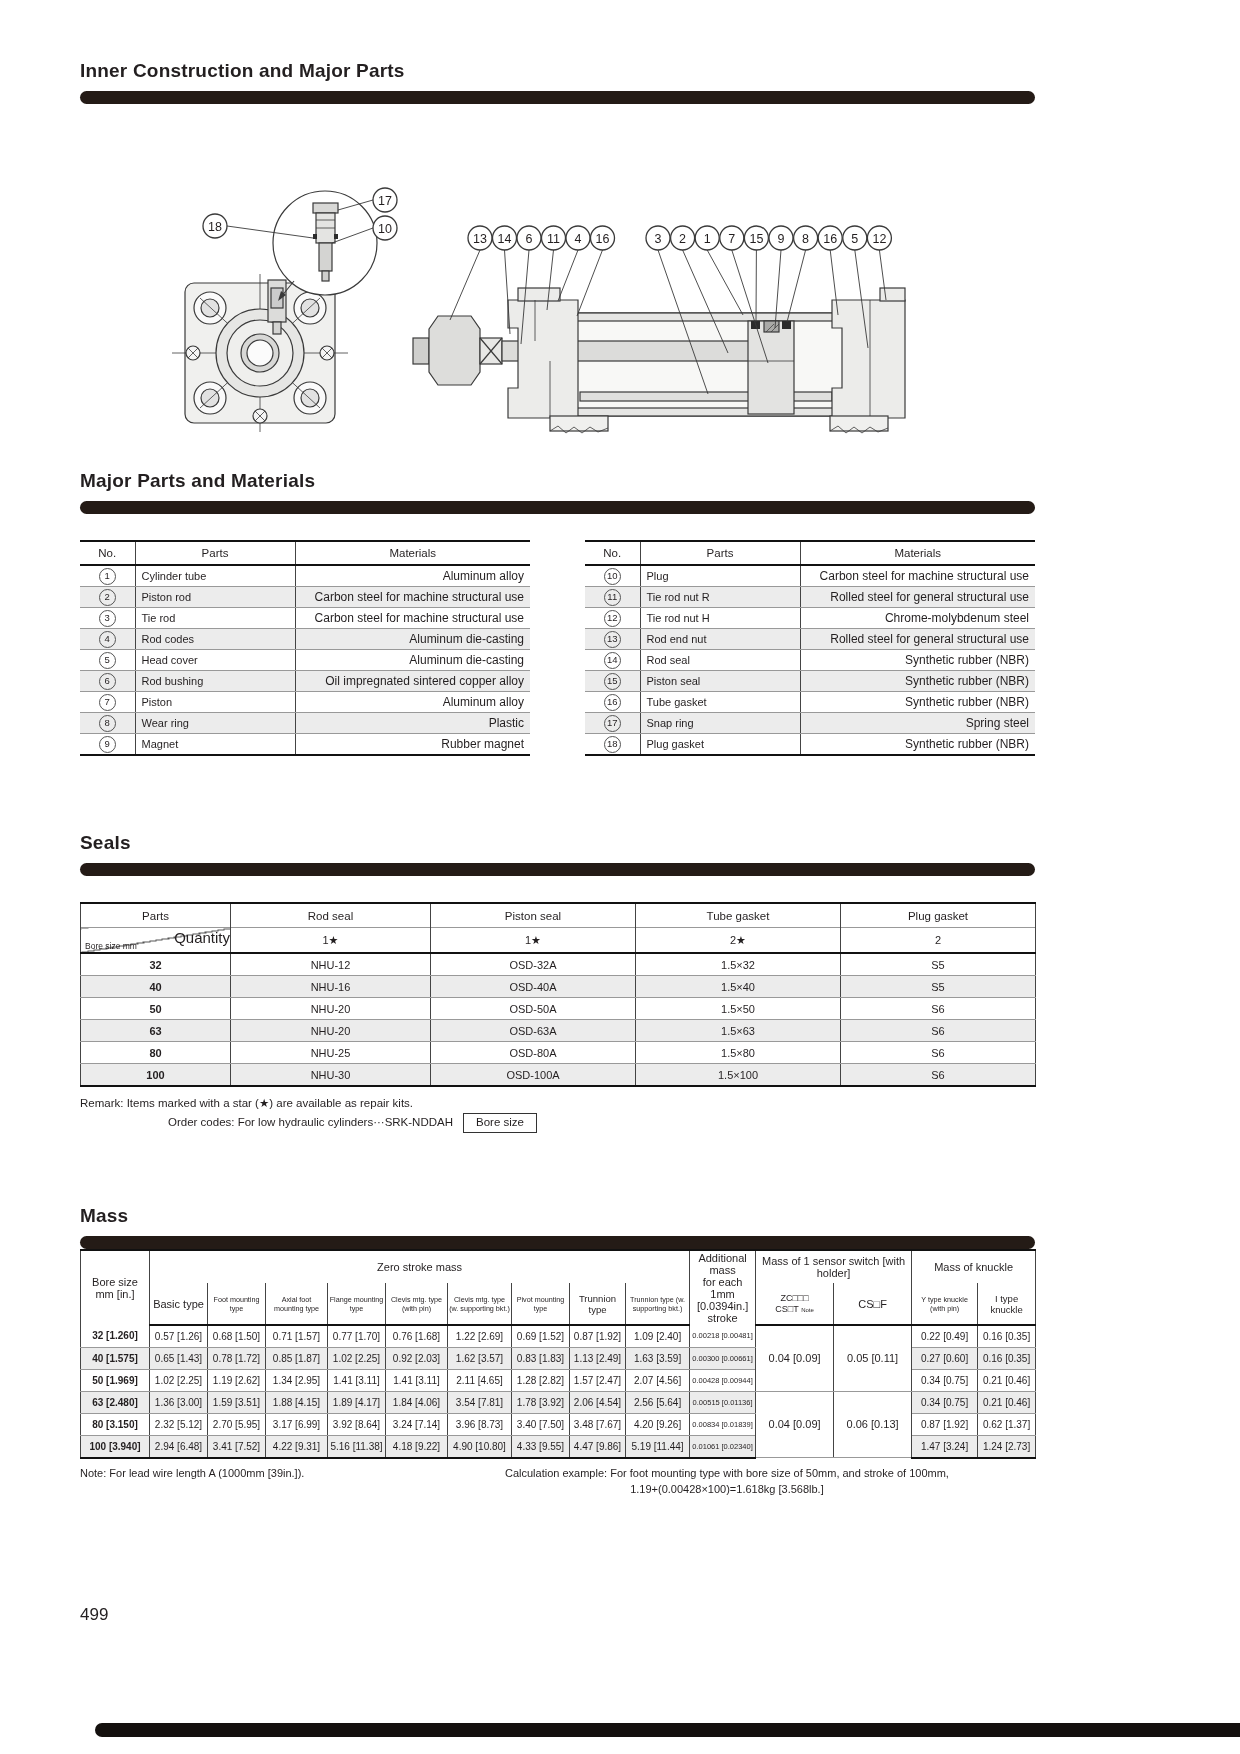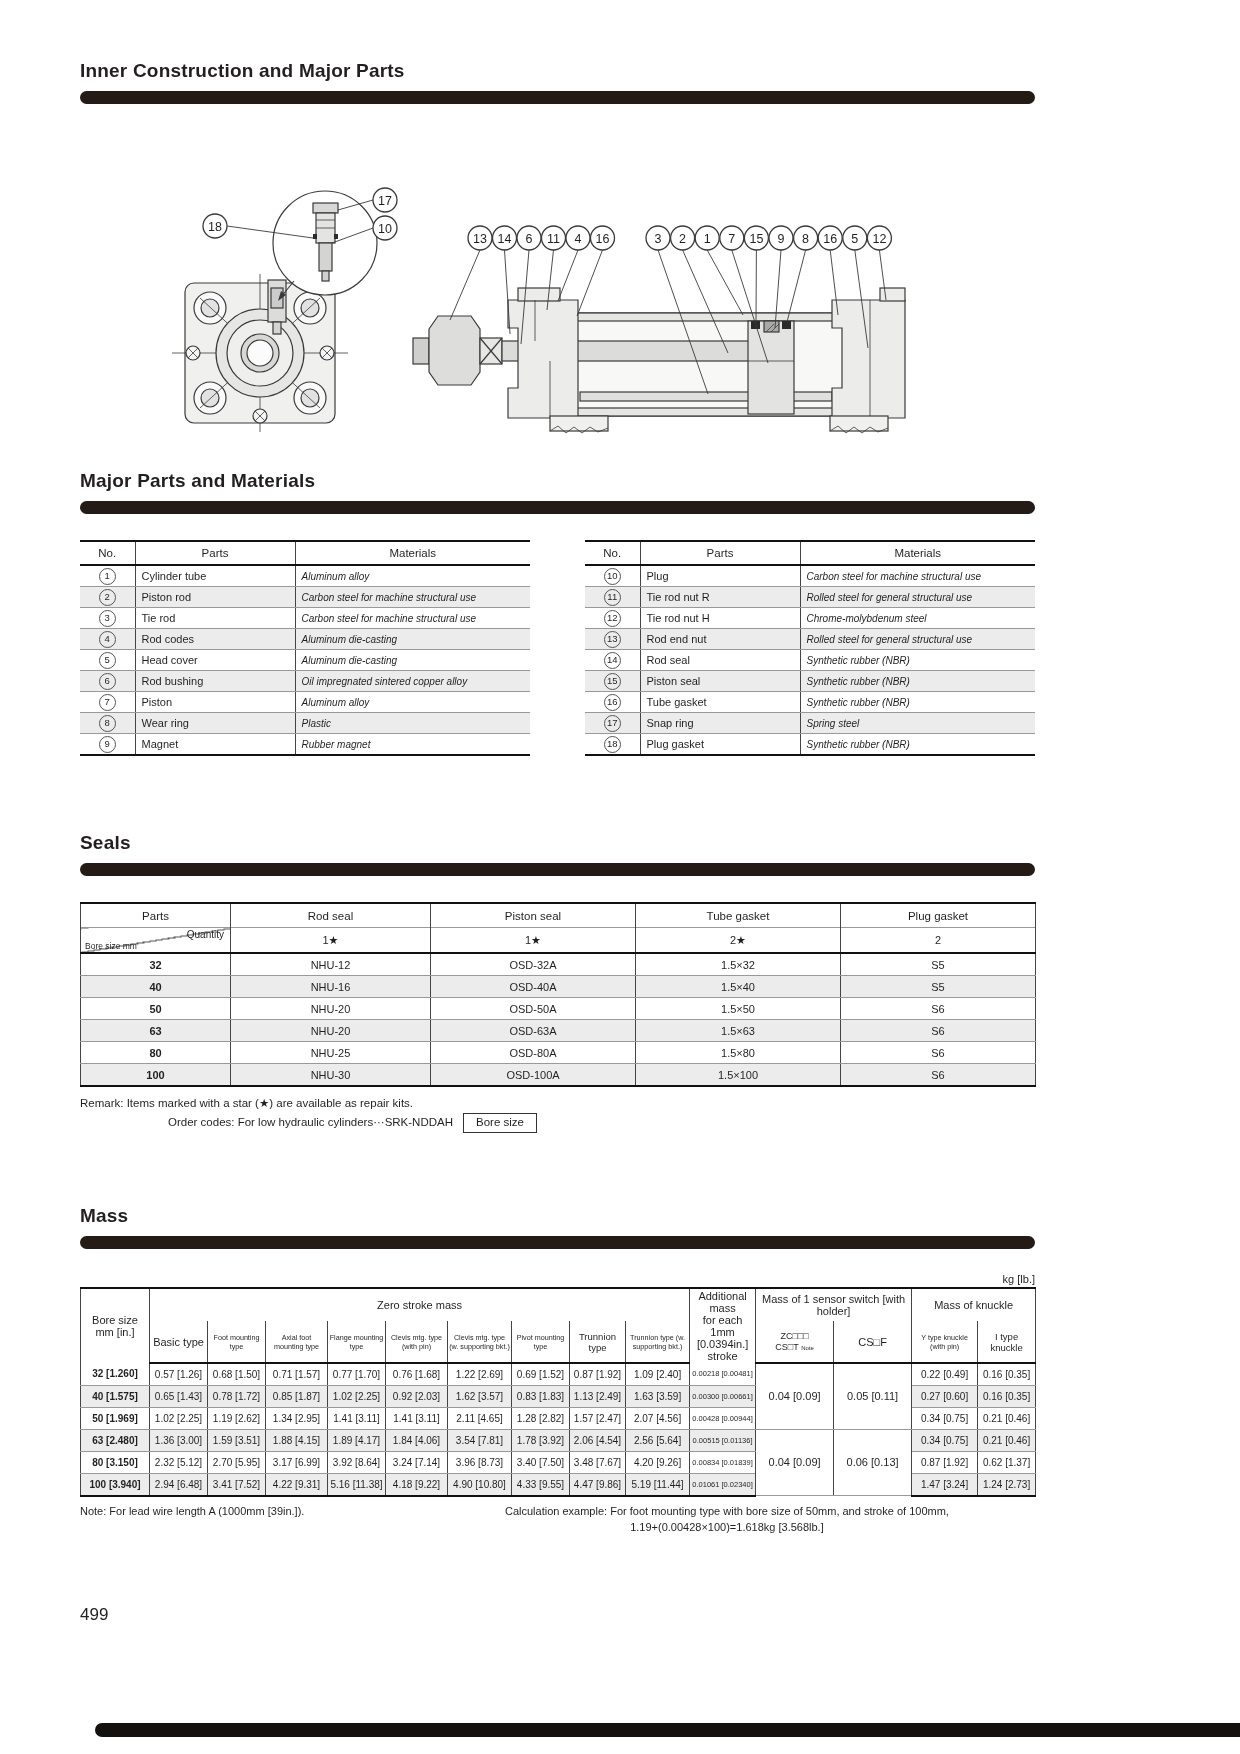--- a/index.html
+++ b/index.html
@@ -13,34 +13,34 @@
   .parts-flex{display:flex;gap:55px;margin-top:26px;}
   table{border-collapse:collapse;table-layout:fixed;}
   .ptable{width:450px;font-size:11px;}
   .ptable th{font-weight:normal;font-size:11.5px;border-top:2.5px solid #111;border-bottom:2px solid #111;height:20px;}
   .ptable td{height:18px;padding:1px 6px;border-bottom:1px solid #999;}
   .ptable td,.ptable th{border-right:1px solid #444;}
   .ptable td:last-child,.ptable th:last-child{border-right:none;}
   .ptable tbody tr:nth-child(even){background:#ececec;}
   .ptable tbody tr:last-child td{border-bottom:2.5px solid #111;}
   .ptable .no-col{text-align:center;}
-  .ptable .mat-col{text-align:left;font-size:10px;font-style:italic;}
+  .ptable .mat-col{text-align:right;font-size:12px;}
   .circ{display:inline-flex;width:15px;height:15px;border:1px solid #555;border-radius:50%;align-items:center;justify-content:center;font-size:9.5px;line-height:1;}
   
   .stable{width:955px;font-size:11px;margin-top:26px;}
   .stable th{font-weight:normal;}
   .stable td,.stable th{border-right:1px solid #444;border-left:1px solid #444;text-align:center;}
   .stable .hrow th{border-top:2.5px solid #111;height:21px;font-size:11.5px;}
   .stable .qrow th{border-top:1px solid #999;border-bottom:2.5px solid #111;height:22px;}
   .stable tbody td{height:19px;border-bottom:1px solid #999;}
   .stable tbody tr:nth-child(even){background:#ececec;}
   .stable tbody tr:last-child td{border-bottom:2.5px solid #111;}
   .stable .bore{font-weight:bold;}
   .diag{position:relative;background:linear-gradient(to bottom right,transparent calc(50% - .6px),#555 calc(50% - .6px),#555 calc(50% + .6px),transparent calc(50% + .6px));}
-  .diag .q{position:absolute;top:1px;right:6px;font-size:10px;}
+  .diag .q{position:absolute;top:1px;right:0;font-size:15px;}
   .diag .b{position:absolute;bottom:1px;left:4px;font-size:8.5px;}
   .remark{font-size:11.5px;margin-top:8px;line-height:1.55;}
   .remark .ind{margin-left:88px;}
   .boxed{display:inline-block;border:1px solid #333;padding:0 12px;margin-left:10px;font-size:11.5px;}
   
   .kg{width:955px;text-align:right;font-size:11px;margin:24px 0 2px 0;}
   .mtable{width:955px;font-size:10px;}
   .mtable th{font-weight:normal;border-right:1px solid #444;border-left:1px solid #444;}
   .mtable td{border-right:1px solid #444;border-left:1px solid #444;text-align:center;height:19px;border-bottom:1px solid #999;}
   .mtable .g1 th{border-top:2.5px solid #111;height:19px;font-size:11px;}
@@ -472,21 +472,20 @@
         <div>Remark: Items marked with a star (★) are available as repair kits.</div>
         <div class="ind">
           <span>Order codes: For low hydraulic cylinders···SRK-NDDAH</span><span class="boxed">Bore size</span>
         </div>
       </div>
     </section>
 
     <section style="margin-top:72px">
       <h2>Mass</h2>
       <div class="bar"></div>
-      <div class="kg">kg [lb.]</div>
       <table class="mtable">
         <colgroup>
           <col style="width:69px">
             <col style="width:58px">
             <col style="width:58px">
             <col style="width:62px">
             <col style="width:58px">
             <col style="width:62px">
             <col style="width:64px">
             <col style="width:58px">

